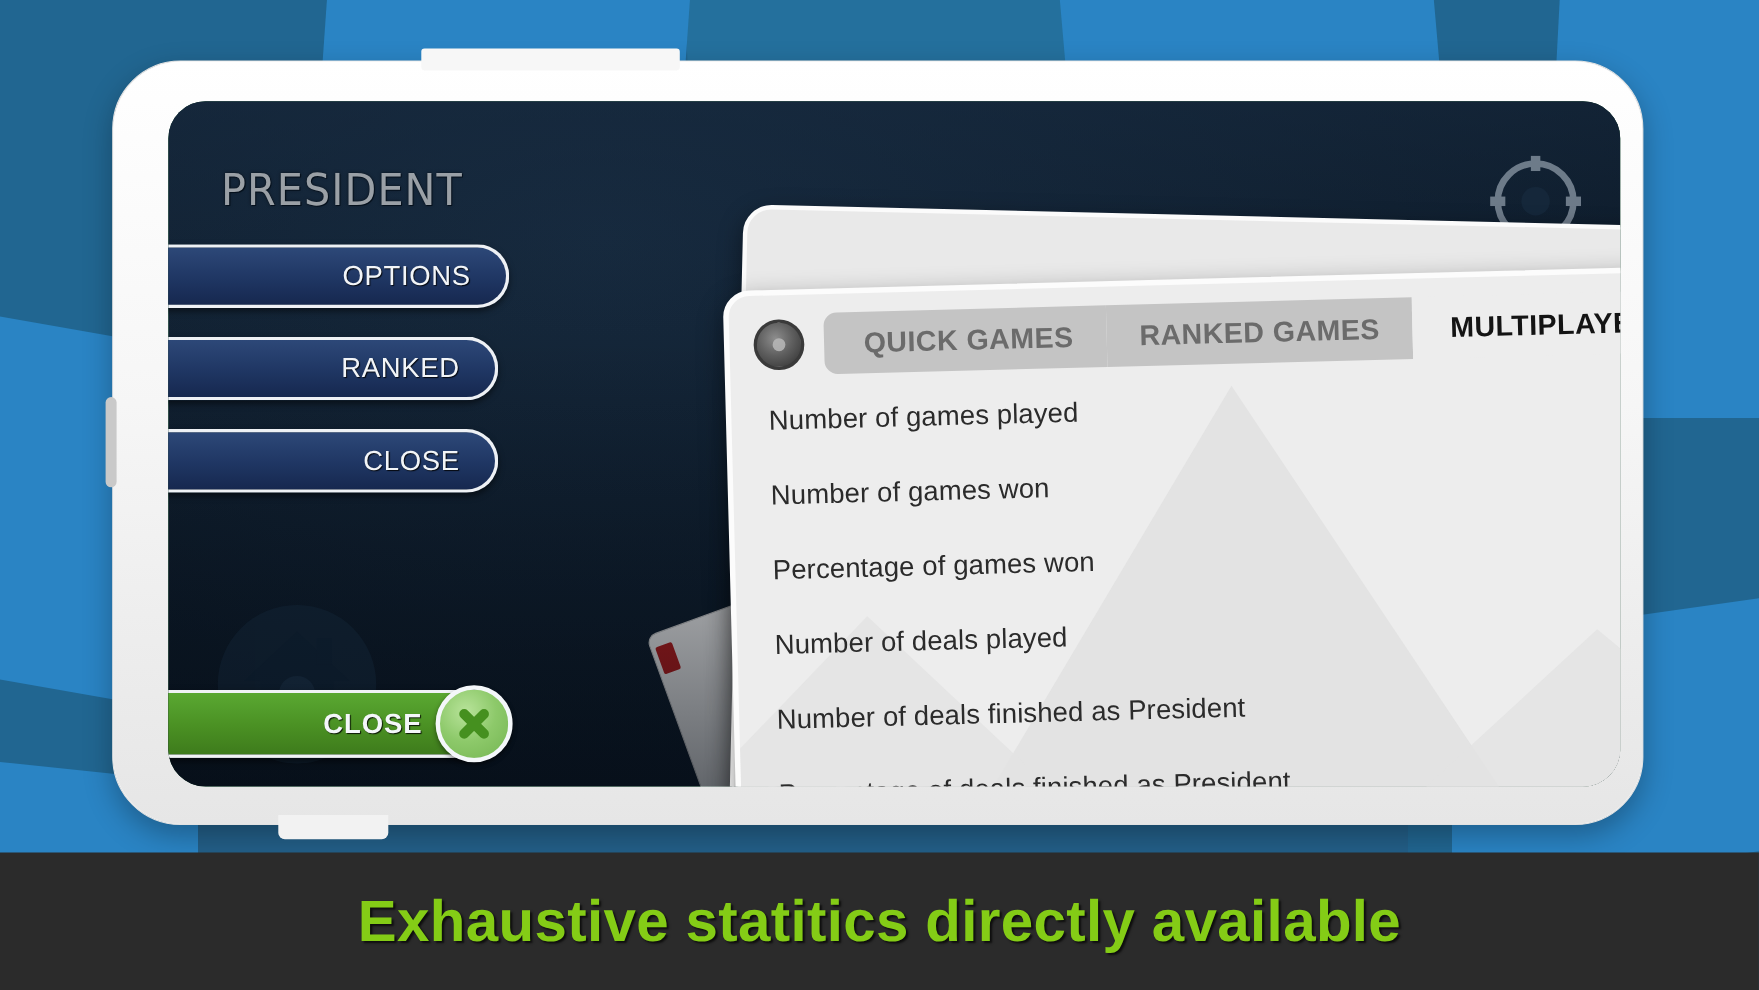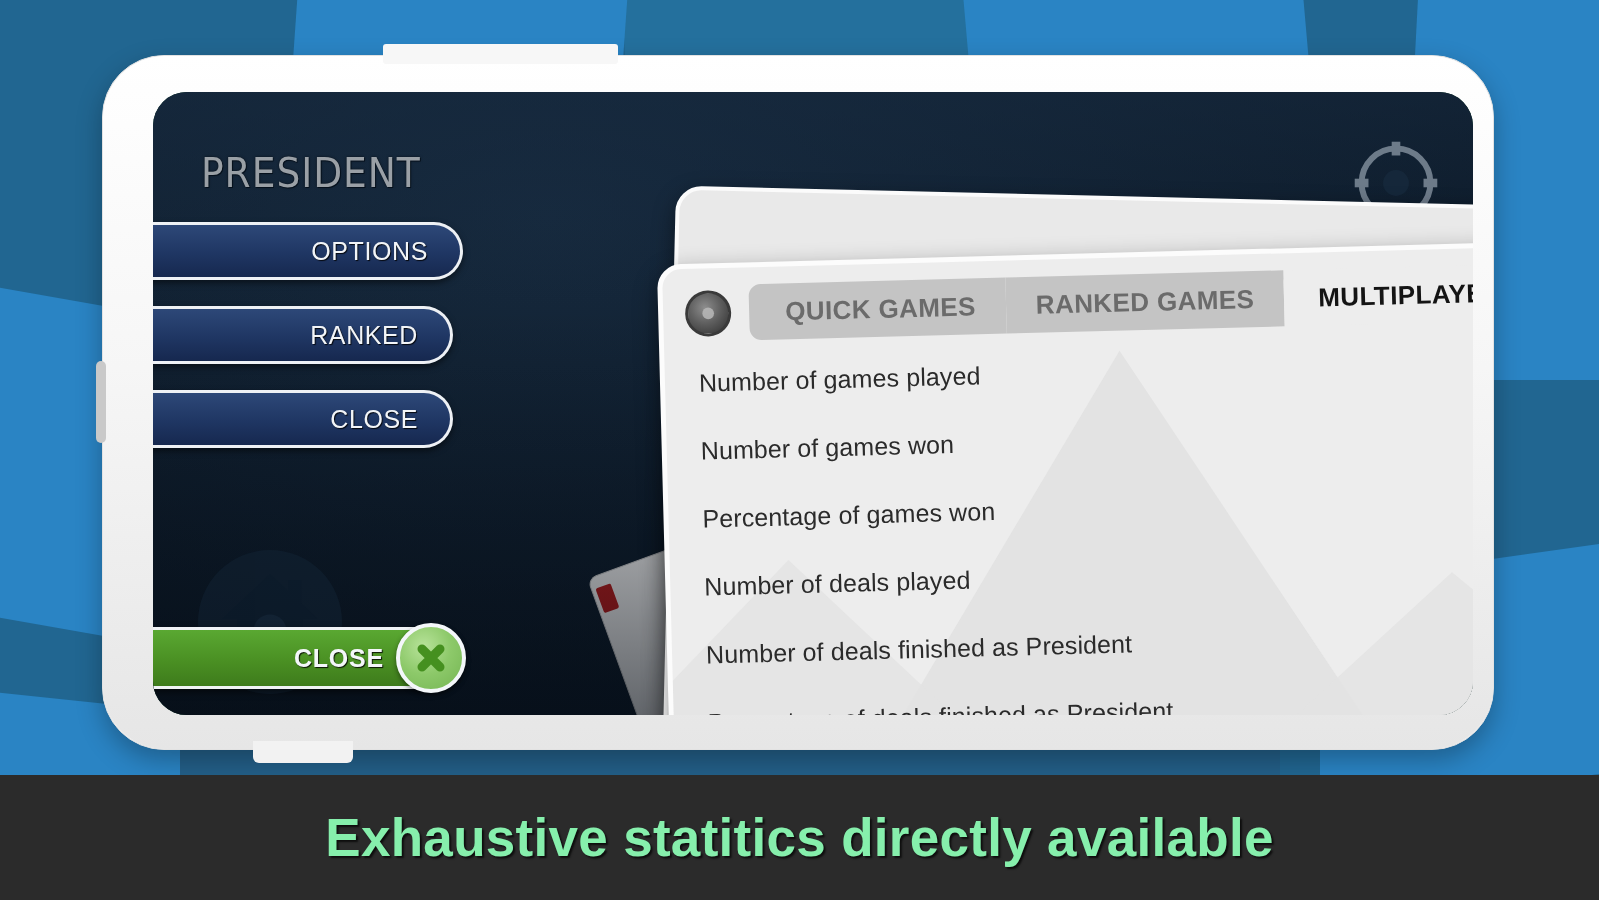--- a/index.html
+++ b/index.html
@@ -300,21 +300,21 @@
     position: absolute;
     left: 0; bottom: 0;
     width: 1599px; height: 125px;
     background: #2b2b2b;
     display: flex; align-items: center; justify-content: center;
     z-index: 20;
   }
   #caption-text {
     font-size: 53px;
     font-weight: 700;
-    color: #86efac;
+    color: #84cc16;
     letter-spacing: 0.3px;
     text-shadow: 2px 2px 2px rgba(0,0,0,0.7);
   }
 </style>
 </head>
 <body>
 
 <div id="stage">
 
   <div class="bg-base"></div>

